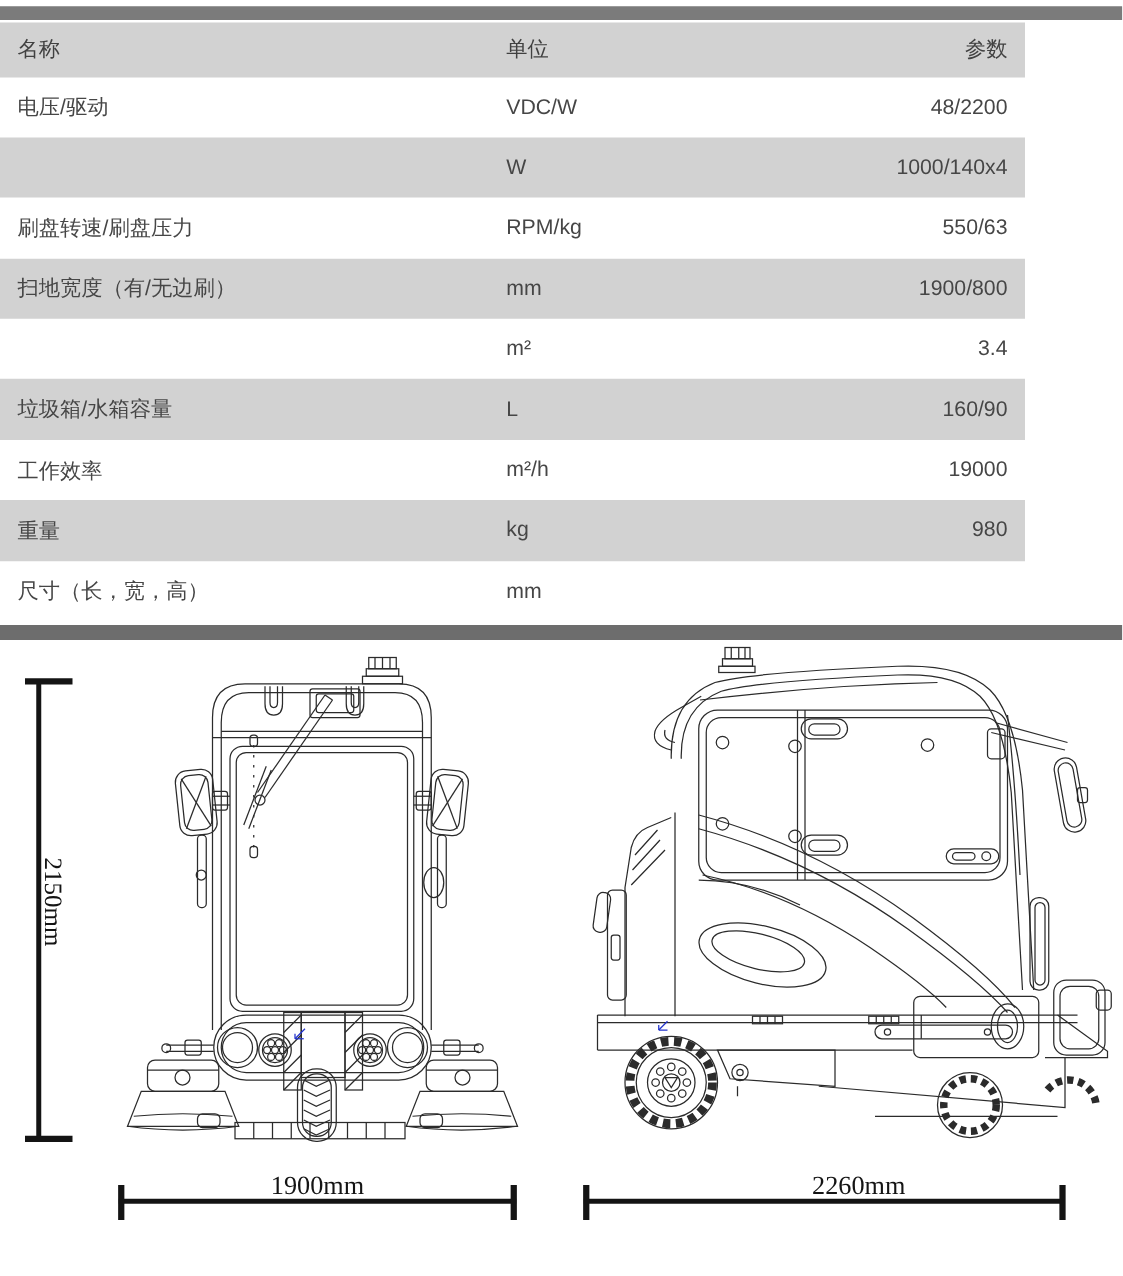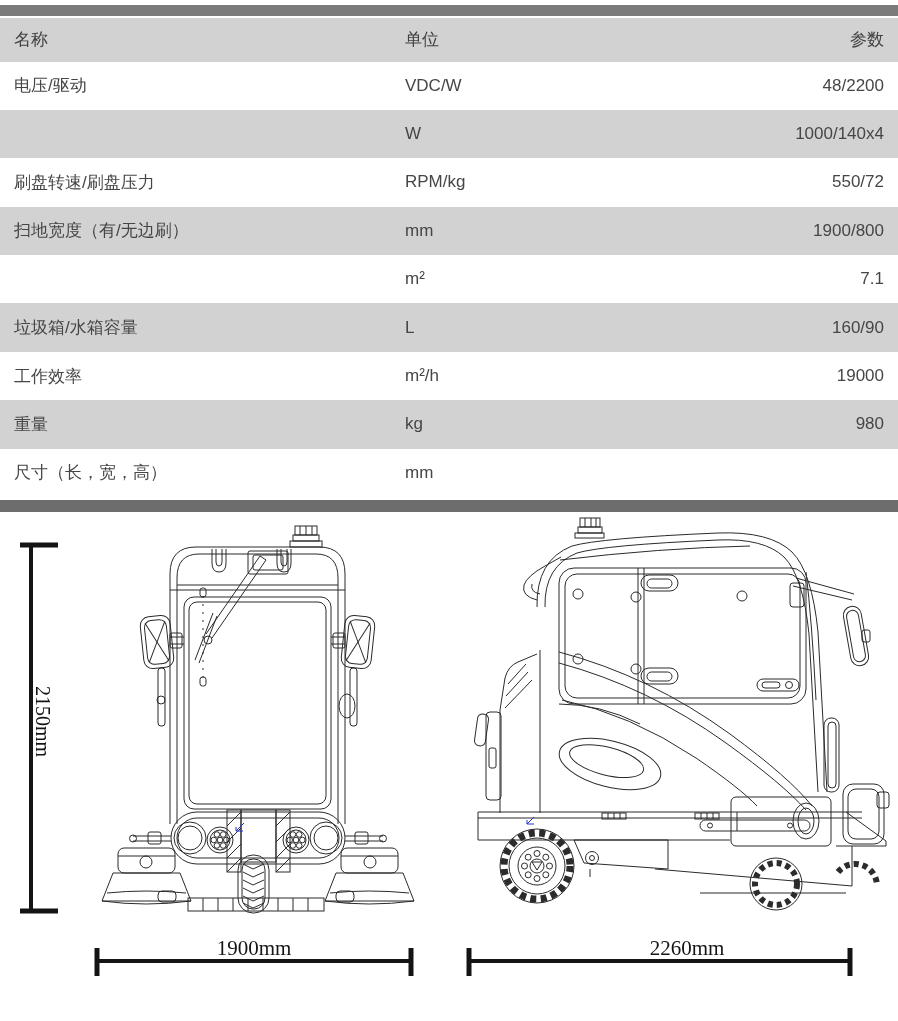--- a/index.html
+++ b/index.html
@@ -2,21 +2,21 @@
 <html><head>
 <meta charset="utf-8">
 <style>
   html,body{margin:0;padding:0;background:#fff;}
   #page{position:relative;width:898px;height:1021px;background:#ffffff;overflow:hidden;
         font-family:"Liberation Sans",sans-serif;color:#464646;}
   .bar{position:absolute;left:0;width:898px;}
   #top-bar{top:5px;height:11px;background:#7b7b7b;}
   #bottom-bar{top:500px;height:12px;background:#6d6d6d;}
   #spec-table{position:absolute;top:18px;left:0;width:898px;}
-  .trow{position:relative;width:898px;height:48.4px;}
+  .trow{position:relative;width:820px;height:48.4px;}
   .trow.header{height:43.5px;background:#d2d2d2;font-weight:400;}
   .trow.shade{background:#d2d2d2;}
   .cell{position:absolute;top:0;bottom:0;display:flex;align-items:center;font-size:17px;}
   .c-name{left:14px;}
   .c-unit{left:405px;}
   .c-value{right:14px;text-align:right;}
   .header .cell{color:#414141;}
   svg text{font-family:"Liberation Serif","DejaVu Serif",serif;fill:#141414;}
   #front-svg{position:absolute;left:0;top:520px;}
   #side-svg{position:absolute;left:450px;top:515px;}
@@ -39,30 +39,30 @@
       <span class="cell c-unit">VDC/W</span>
       <span class="cell c-value">48/2200</span>
     </div>
     <div class="trow shade">
       <span class="cell c-unit">W</span>
       <span class="cell c-value">1000/140x4</span>
     </div>
     <div class="trow">
       <span class="cell c-name">刷盘转速/刷盘压力</span>
       <span class="cell c-unit">RPM/kg</span>
-      <span class="cell c-value">550/72</span>
+      <span class="cell c-value">550/63</span>
     </div>
     <div class="trow shade">
       <span class="cell c-name">扫地宽度（有/无边刷）</span>
       <span class="cell c-unit">mm</span>
       <span class="cell c-value">1900/800</span>
     </div>
     <div class="trow">
       <span class="cell c-unit">m²</span>
-      <span class="cell c-value">7.1</span>
+      <span class="cell c-value">3.4</span>
     </div>
     <div class="trow shade">
       <span class="cell c-name">垃圾箱/水箱容量</span>
       <span class="cell c-unit">L</span>
       <span class="cell c-value">160/90</span>
     </div>
     <div class="trow">
       <span class="cell c-name">工作效率</span>
       <span class="cell c-unit">m²/h</span>
       <span class="cell c-value">19000</span>

